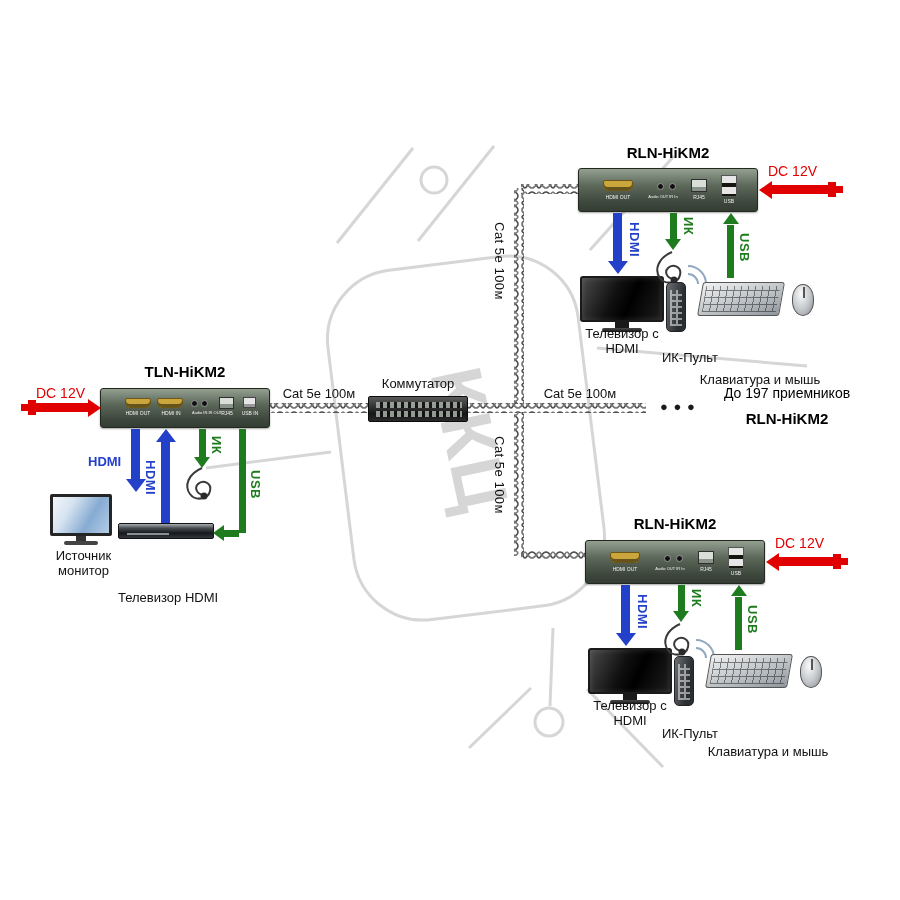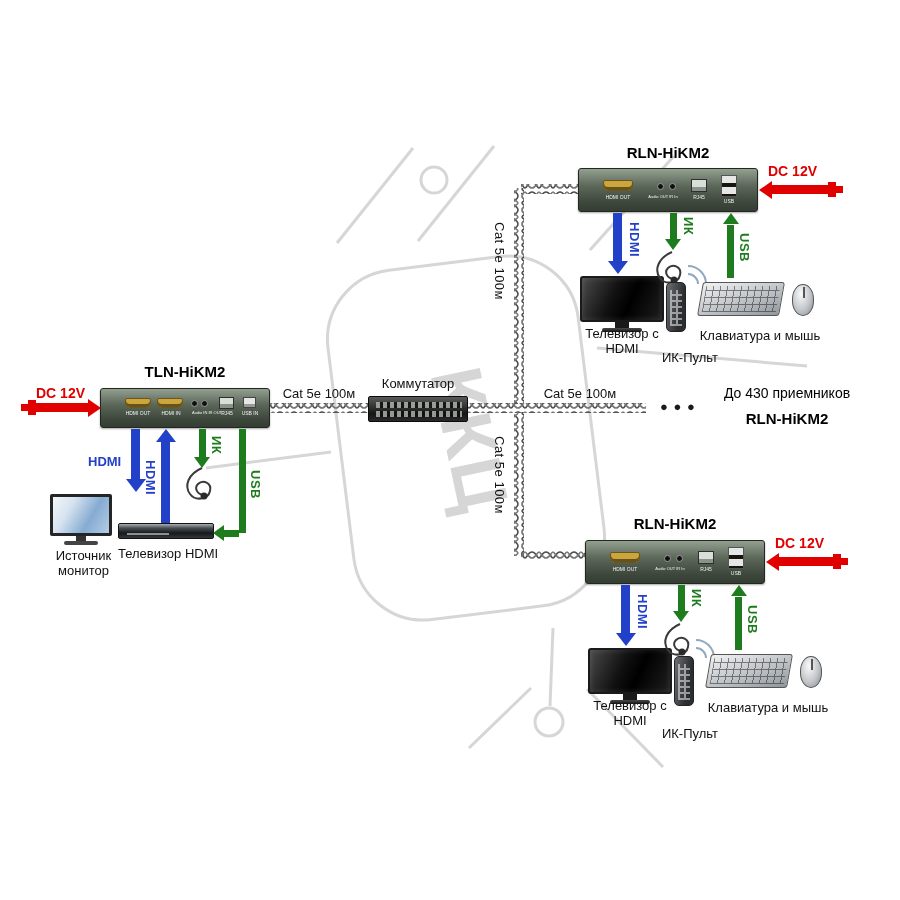--- a/index.html
+++ b/index.html
@@ -3,27 +3,27 @@
 <meta charset="utf-8">
 <style>
   * { box-sizing: border-box; }
   body { margin:0; background:#fff; font-family:"Liberation Sans", sans-serif; }
   #stage { position:relative; width:900px; height:900px; background:#fff; overflow:hidden; }
   .abs { position:absolute; }
 
   
   .title { position:absolute; font-size:15px; font-weight:bold; color:#000; text-align:center; }
   .cap { position:absolute; font-size:13px; color:#111; text-align:center; line-height:1.18; }
-  .nowrap { white-space:nowrap; }
+  .nowrap { white-space:nowrap;margin-top:44px; }
   .lbl-link { position:absolute; font-size:13px; color:#111; text-align:center; white-space:nowrap; }
   .vtext { position:absolute; writing-mode:vertical-rl; font-size:13px; font-weight:bold; letter-spacing:.5px; }
   .htext { position:absolute; font-size:13px; font-weight:bold; }
   .c-blue { color:var(--blue,#2340c8); }
   .c-green { color:var(--green,#1e7c1e); }
-  .dc-lbl { position:absolute; font-size:14px; font-weight:bold; color:var(--red,#e00000); white-space:nowrap; }
+  .dc-lbl { position:absolute; font-size:14px; font-weight:normal; color:var(--red,#e00000); white-space:nowrap; }
   .more1 { position:absolute; font-size:14px; color:#000; text-align:center; }
   .more2 { position:absolute; font-size:15px; font-weight:bold; color:#000; text-align:center; }
   .dots { position:absolute; font-size:13px; color:#1a1a1a; text-align:center; letter-spacing:1px; }
 
   
   .shaft { position:absolute; }
   .bg-blue { background:var(--blue,#2340c8); }
   .bg-green { background:var(--green,#1e7c1e); }
   .bg-red { background:var(--red,#e00000); }
   .head { position:absolute; width:0; height:0; border-style:solid; border-color:transparent; }
@@ -117,21 +117,21 @@
     <rect x="521" y="184" width="57" height="10" fill="url(#twH)"></rect>
     <rect x="514" y="412" width="10" height="144" fill="url(#twV)"></rect>
     <rect x="521" y="551" width="66" height="10" fill="url(#twH)"></rect>
   </svg>
 
   <div class="lbl-link" style="left:270px;top:386px;width:98px">Cat 5e 100м</div>
   <div class="lbl-link" style="left:528px;top:386px;width:104px">Cat 5e 100м</div>
   <div class="vtext" style="left:492px;top:222px;font-weight:normal;color:#111">Cat 5e 100м</div>
   <div class="vtext" style="left:492px;top:436px;font-weight:normal;color:#111">Cat 5e 100м</div>
   <div class="dots" style="left:648px;top:399px;width:60px">● ● ●</div>
-  <div class="more1" style="left:702px;top:385px;width:170px">До 430 приемников</div>
+  <div class="more1" style="left:702px;top:385px;width:170px">До 197 приемников</div>
   <div class="more2" style="left:702px;top:410px;width:170px">RLN-HiKM2</div>
 
   <div class="cap" style="left:366px;top:376px;width:104px">Коммутатор</div>
   <div class="switch-box">
     <div class="sw-row" style="top:5px"></div>
     <div class="sw-row" style="top:14px"></div>
   </div>
 
   <div class="title" style="left:100px;top:363px;width:170px">TLN-HiKM2</div>
   <div class="device tx" style="left:100px;top:388px">

